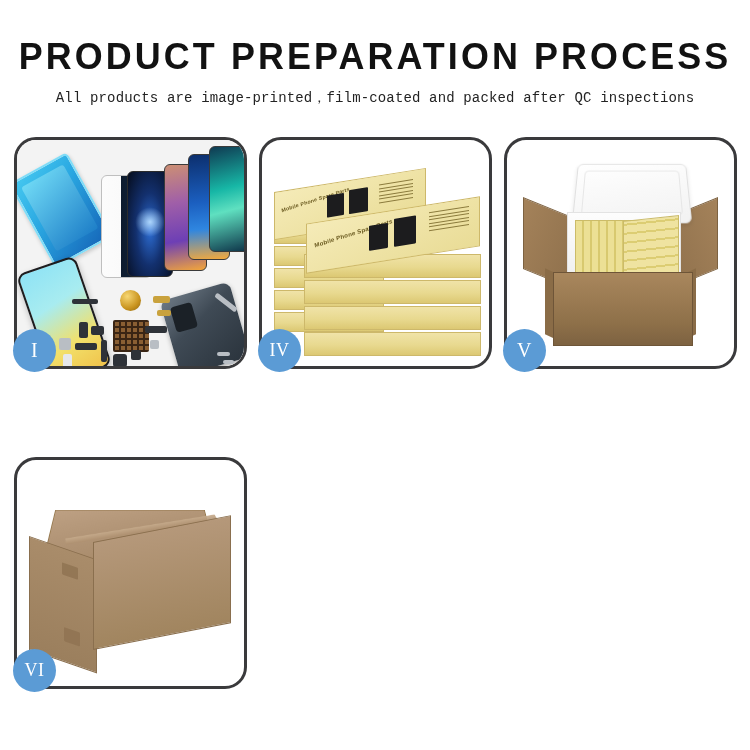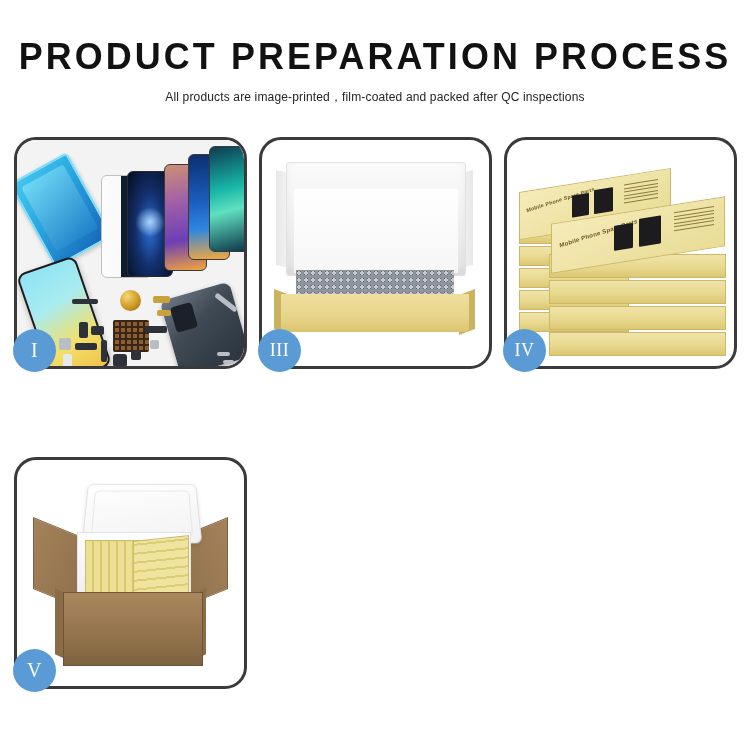--- a/index.html
+++ b/index.html
@@ -17,24 +17,24 @@
     font-size:37px;
     font-weight:bold;
     letter-spacing:3.2px;
     color:#121212;
     line-height:1;
     transform:scaleX(0.97);
     font-family:"Liberation Sans", sans-serif;
   }
   .subtitle{
     margin-top:14px;
-    font-size:12px;
+    font-size:14px;
     color:#232323;
     letter-spacing:0.15px;
-    font-family:Liberation Sans, sans-serif;
+    font-family:Liberation Mono, monospace;
   }
 
   
   .grid{
     position:absolute;
     left:14px; top:137px;
     width:722px;
     display:grid;
     grid-template-columns:repeat(3,233px);
     grid-template-rows:repeat(2,232px);
@@ -321,34 +321,20 @@
           <div class="part lt" style="left:133px;top:200px;width:9px;height:9px;"></div>
           <div class="part lt" style="left:196px;top:160px;width:26px;height:5px;transform:rotate(38deg);"></div>
           <div class="part lt" style="left:200px;top:212px;width:13px;height:4px;"></div>
           <div class="part lt" style="left:206px;top:220px;width:11px;height:4px;"></div>
         </div>
       </div>
       <div class="badge">I</div>
     </div>
 
 
-    <div class="panel">
-      <div class="panel-inner p3">
-        <div class="box3">
-          <div class="flapL"></div>
-          <div class="flapR"></div>
-          <div class="lidfoam"></div>
-          <div class="bubblelayer"></div>
-          <div class="trayL"></div>
-          <div class="trayR"></div>
-          <div class="tray"></div>
-        </div>
-      </div>
-      <div class="badge narrow">III</div>
-    </div>
 
     <div class="panel">
       <div class="panel-inner p4">
         <div class="stack">
 
           <div class="yb" style="left:0px;top:66px;width:108px;height:18px;"></div>
           <div class="yb" style="left:0px;top:88px;width:108px;height:18px;"></div>
           <div class="yb" style="left:0px;top:110px;width:108px;height:18px;"></div>
           <div class="yb" style="left:0px;top:132px;width:108px;height:18px;"></div>
           <div class="yb" style="left:0px;top:154px;width:108px;height:18px;"></div>
@@ -402,15 +388,30 @@
           <div class="ybox"></div>
           <div class="ybox2"></div>
           <div class="frontL"></div>
           <div class="frontR"></div>
           <div class="front"></div>
         </div>
       </div>
       <div class="badge">V</div>
     </div>
 
+    <div class="panel">
+      <div class="panel-inner p6">
+        <div class="c6">
+          <div class="topface">
+            <div class="seam"></div>
+          </div>
+          <div class="leftface">
+            <div class="tab" style="left:32px;top:14px;width:16px;height:12px;"></div>
+            <div class="tab" style="left:34px;top:78px;width:16px;height:14px;"></div>
+          </div>
+          <div class="rightface"></div>
+        </div>
+      </div>
+      <div class="badge narrow">VI</div>
+    </div>
 
   </div>
 </div>
 
 </body></html>

